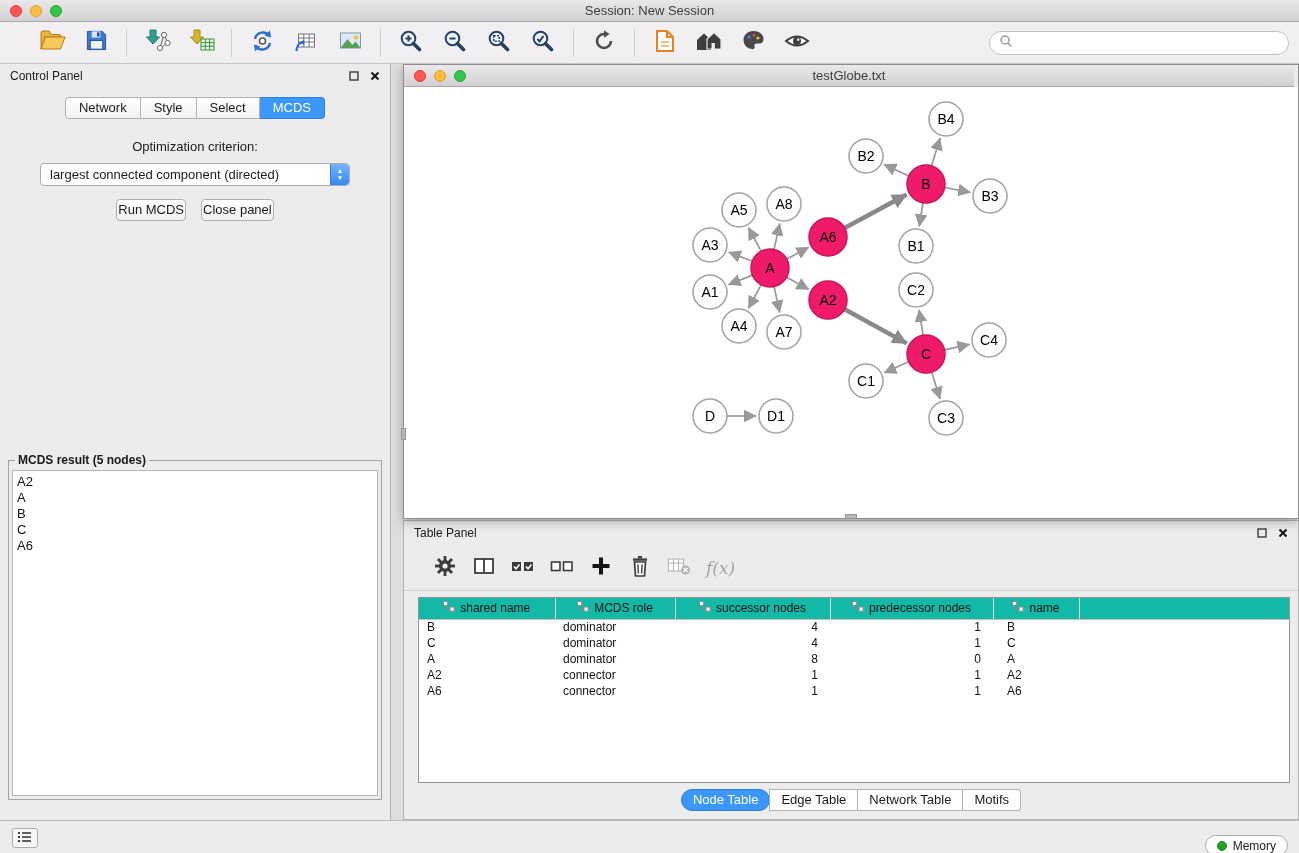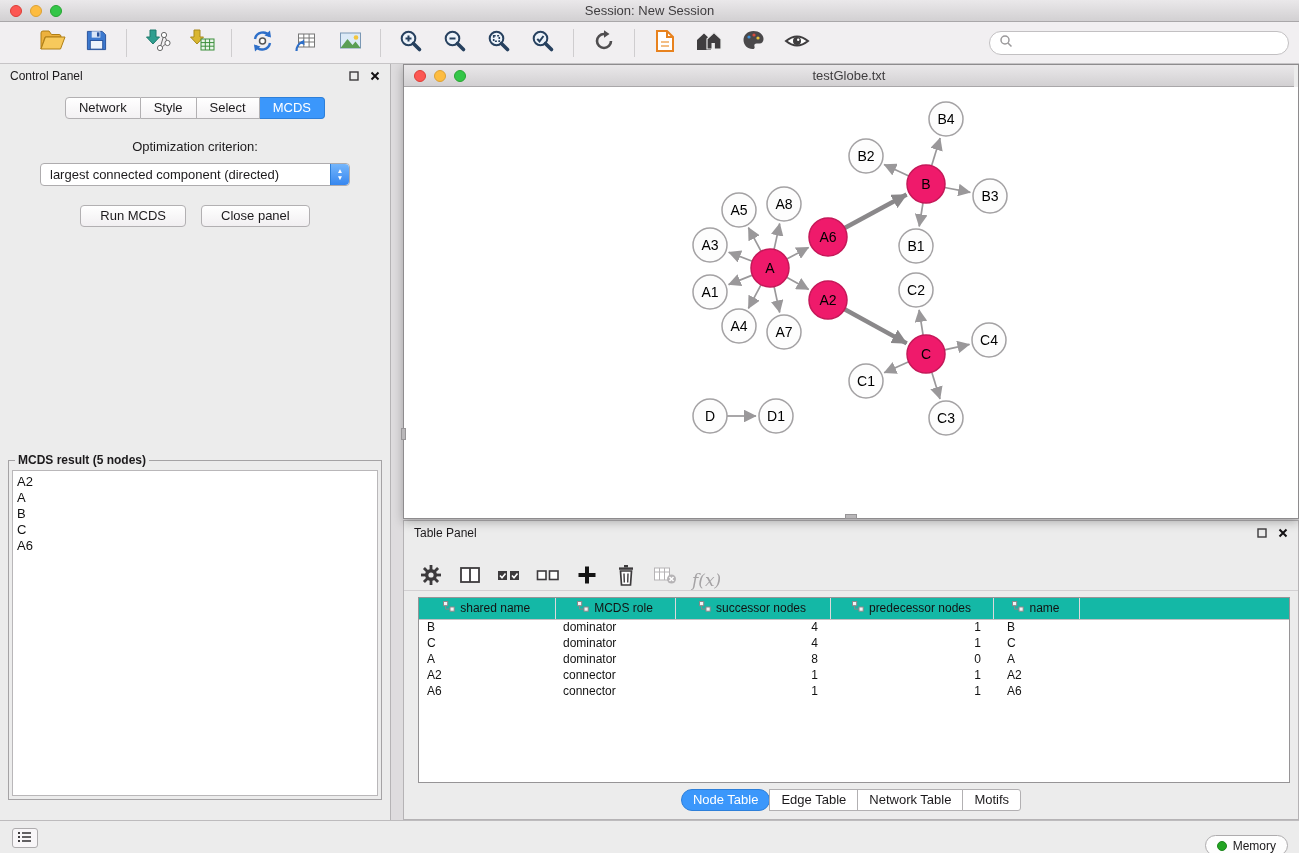--- a/index.html
+++ b/index.html
@@ -27,33 +27,33 @@
   .seg{display:flex;justify-content:center;margin-top:9px;}
   .seg .tab{font-size:13px;line-height:20px;padding:0 13px;background:linear-gradient(#ffffff,#f3f1f3);border:1px solid #b2b0b2;border-left:none;color:#1c1a1c;cursor:default;}
   .seg .tab:first-child{border-left:1px solid #b2b0b2;border-radius:4px 0 0 4px;}
   .seg .tab:last-child{border-radius:0 4px 4px 0;}
   .seg .tab.active{background:var(--accent);color:#fff;border-color:#2d7fd9;}
   .cp-label{margin-top:20px;text-align:center;font-size:13px;color:#1c1a1c;}
   .crit-select{margin:9px auto 0;width:310px;height:23px;background:#fff;border:1px solid #aeacae;border-radius:4px;display:flex;align-items:center;font-size:13px;color:#1c1a1c;padding-left:9px;position:relative;}
   .crit-text{overflow:hidden;white-space:nowrap;}
   .stepper{position:absolute;right:0;top:0;bottom:0;width:19px;background:linear-gradient(#74b6fc,#3787ef);border-radius:0 4px 4px 0;color:#fff;display:flex;flex-direction:column;align-items:center;justify-content:center;font-size:6.5px;line-height:6.5px;border-left:1px solid #2d7fd9;}
   .btn-row{display:flex;justify-content:center;gap:15px;margin-top:13px;}
-  .mac-btn{font-family:"Liberation Sans",sans-serif;font-size:13px;line-height:20px;padding:0 19px;background:linear-gradient(#ffffff,#f1eff1);border:1px solid #b2b0b2;border-radius:4px;color:#1c1a1c;cursor:default;margin-top:6px;}
+  .mac-btn{font-family:"Liberation Sans",sans-serif;font-size:13px;line-height:20px;padding:0 1px;background:linear-gradient(#ffffff,#f1eff1);border:1px solid #b2b0b2;border-radius:4px;color:#1c1a1c;cursor:default;}
   #result-group{position:absolute;left:8px;right:8px;top:389px;height:347px;border:1px solid #a5a3a5;padding:3px;background:transparent;}
   #result-group legend{font-size:12px;color:#1c1a1c;padding:0 3px;margin-left:3px;font-weight:bold;}
   #result-list{background:#fff;border:1px solid #b9b7b9;width:100%;height:100%;font-size:13px;color:#111;padding:3px 4px;overflow:auto;}
   .result-item{line-height:16px;}
   
   #network-window{position:absolute;left:403px;top:64px;width:896px;height:455px;background:#ececec;border:1px solid #8e8c8e;box-shadow:0 3px 10px rgba(0,0,0,0.28);z-index:20;}
   #nw-titlebar{position:absolute;top:0;left:0;right:4px;height:22px;background:linear-gradient(#eae8ea,#d2d0d2);border-bottom:1px solid #a9a7a9;}
   #nw-canvas{position:absolute;top:22px;left:0;right:0;bottom:0;background:#fff;}
   #net-svg text{font-family:"Liberation Sans",sans-serif;}
   
   #table-panel{position:absolute;left:403px;top:520px;width:896px;height:300px;background:#ececec;border:1px solid #b5b3b5;z-index:15;}
-  #tp-toolbar{height:46px;display:flex;align-items:flex-end;padding:0 10px 0 14px;border-bottom:1px solid #d2d0d2;}
+  #tp-toolbar{height:46px;display:flex;align-items:center;padding:0 10px 0 28px;border-bottom:1px solid #d2d0d2;}
   #tp-toolbar-buttons{display:flex;align-items:center;gap:13px;}
   .tp-btn{width:26px;height:26px;display:flex;align-items:center;justify-content:center;cursor:default;}
   .fx{font-family:"DejaVu Serif",serif;font-style:italic;font-size:17px;color:#a5a3a5;margin-left:14px;}
   #tp-table-wrap{position:absolute;left:14px;right:8px;top:76px;height:186px;background:#fff;border:1px solid #969496;overflow:hidden;}
   #tp-table{border-collapse:collapse;width:100%;table-layout:fixed;font-size:12px;color:#131313;}
   #tp-table thead th{background:#14b8a6;border-right:1px solid #dbd9db;border-bottom:1px solid #c2c0c2;font-weight:normal;font-size:12px;height:21px;padding:0 4px;white-space:nowrap;overflow:hidden;}
   #tp-table thead th.filler{border-right:none;}
   .th-inner{display:flex;align-items:center;justify-content:center;gap:5px;}
   #tp-table td{height:16px;padding:0 8px;white-space:nowrap;overflow:hidden;}
   #tp-table td.num{text-align:right;padding-right:12px;}

